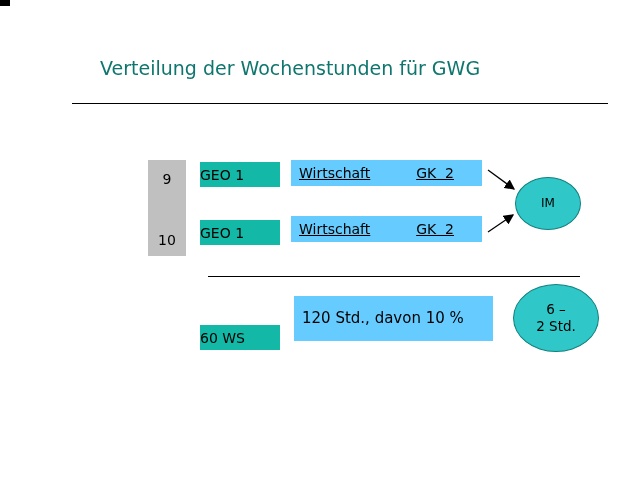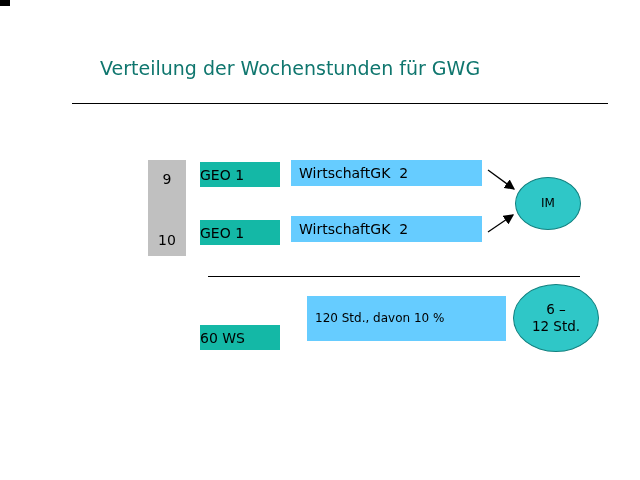--- a/index.html
+++ b/index.html
@@ -41,40 +41,40 @@
     font-size: 14px;
   }
   .green { background: #14b8a6; }
   .blue  { background: #66ccff; padding-left: 8px; }
 
   .subject-1 { left: 200px; top: 162px; width: 80px; height: 25px; }
   .detail-1  { left: 291px; top: 160px; width: 191px; height: 26px; }
   .subject-2 { left: 200px; top: 220px; width: 80px; height: 25px; }
   .detail-2  { left: 291px; top: 216px; width: 191px; height: 26px; }
 
-  .detail-row { justify-content: flex-start; padding-right: 12px; }
+  .detail-row { justify-content: space-between; padding-right: 28px; text-decoration: underline; }
   .pre { white-space: pre; }
 
   .ellipse {
     position: absolute;
     background: #2fc7c7;
     border: 1px solid #13807f;
     border-radius: 50%;
     display: flex; flex-direction: column;
     align-items: center; justify-content: center;
     font-size: 12px; text-align: center; line-height: 1.25;
   }
   .im-ellipse { left: 515px; top: 177px; width: 66px; height: 53px; }
   .sum-ellipse { left: 513px; top: 284px; width: 86px; height: 68px; font-size: 13.5px; }
 
   .subject-3 { left: 200px; top: 297px; width: 80px; height: 25px; margin-top: 28px; }
   .detail-3 {
-    left: 307px; top: 296px; width: 199px; height: 45px;
+    left: 294px; top: 296px; width: 199px; height: 45px;
     flex-direction: column; align-items: flex-start; justify-content: center;
-    font-size: 12px; line-height: 1.35;
+    font-size: 15px; line-height: 1.35;
   }
 
   .arrow-layer {
     position: absolute; left: 0; top: 0; width: 640px; height: 480px;
     pointer-events: none;
   }
 </style>
 </head>
 <body>
 
@@ -126,16 +126,16 @@
   <div class="box green subject-3">
     <span class="pre">60 WS</span>
   </div>
 
   <div class="box blue detail-3">
     <span class="pre">120 Std., davon 10 %</span>
   </div>
 
   <div class="ellipse sum-ellipse">
     <span class="pre">6 –</span>
-    <span class="pre">12 Std.</span>
+    <span class="pre">2 Std.</span>
   </div>
 
 </div>
 
 </body></html>

